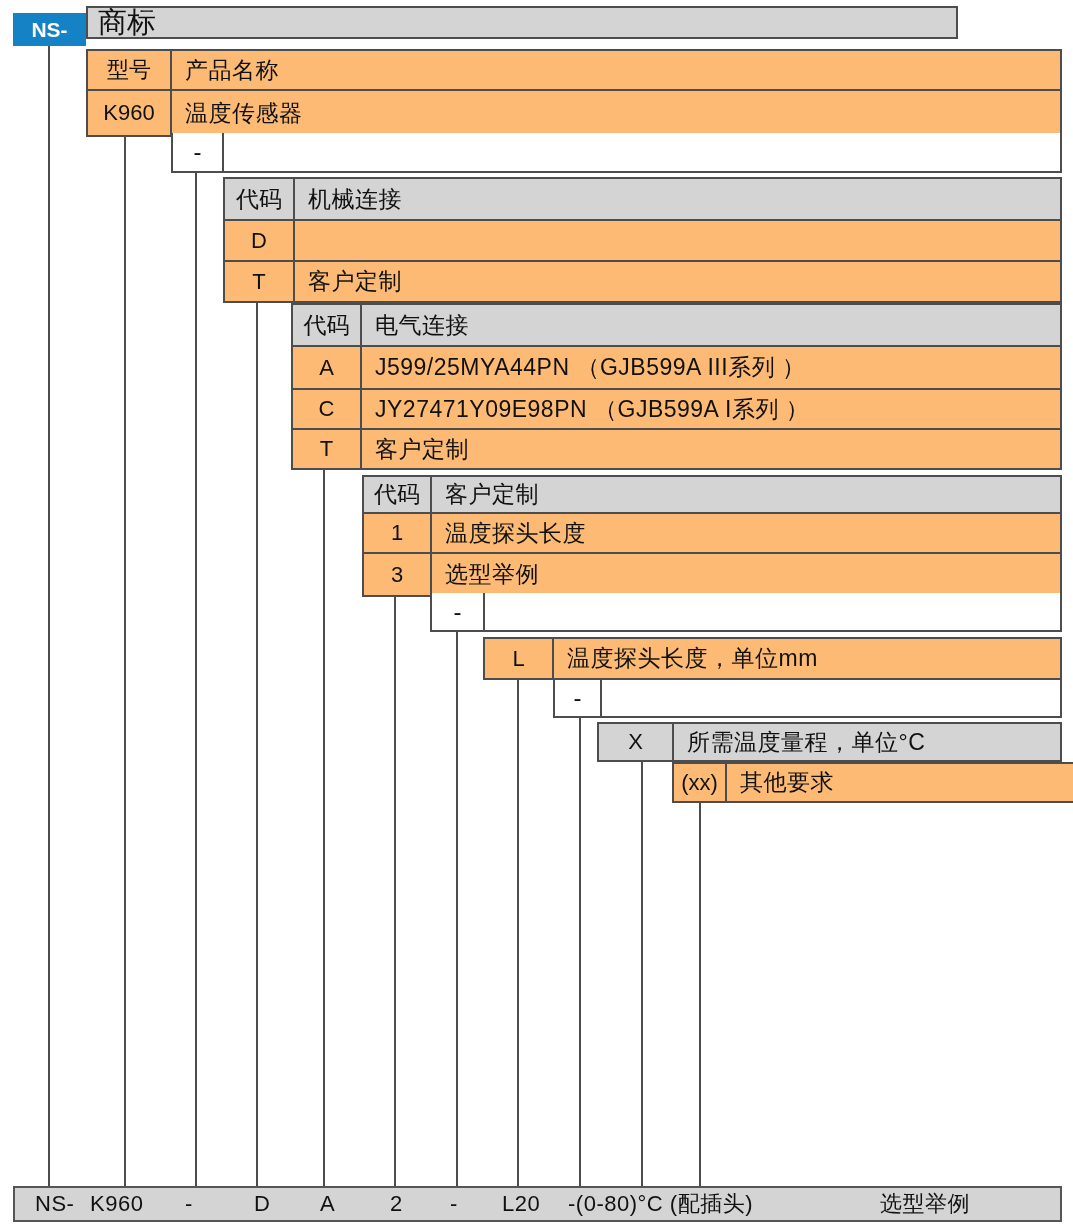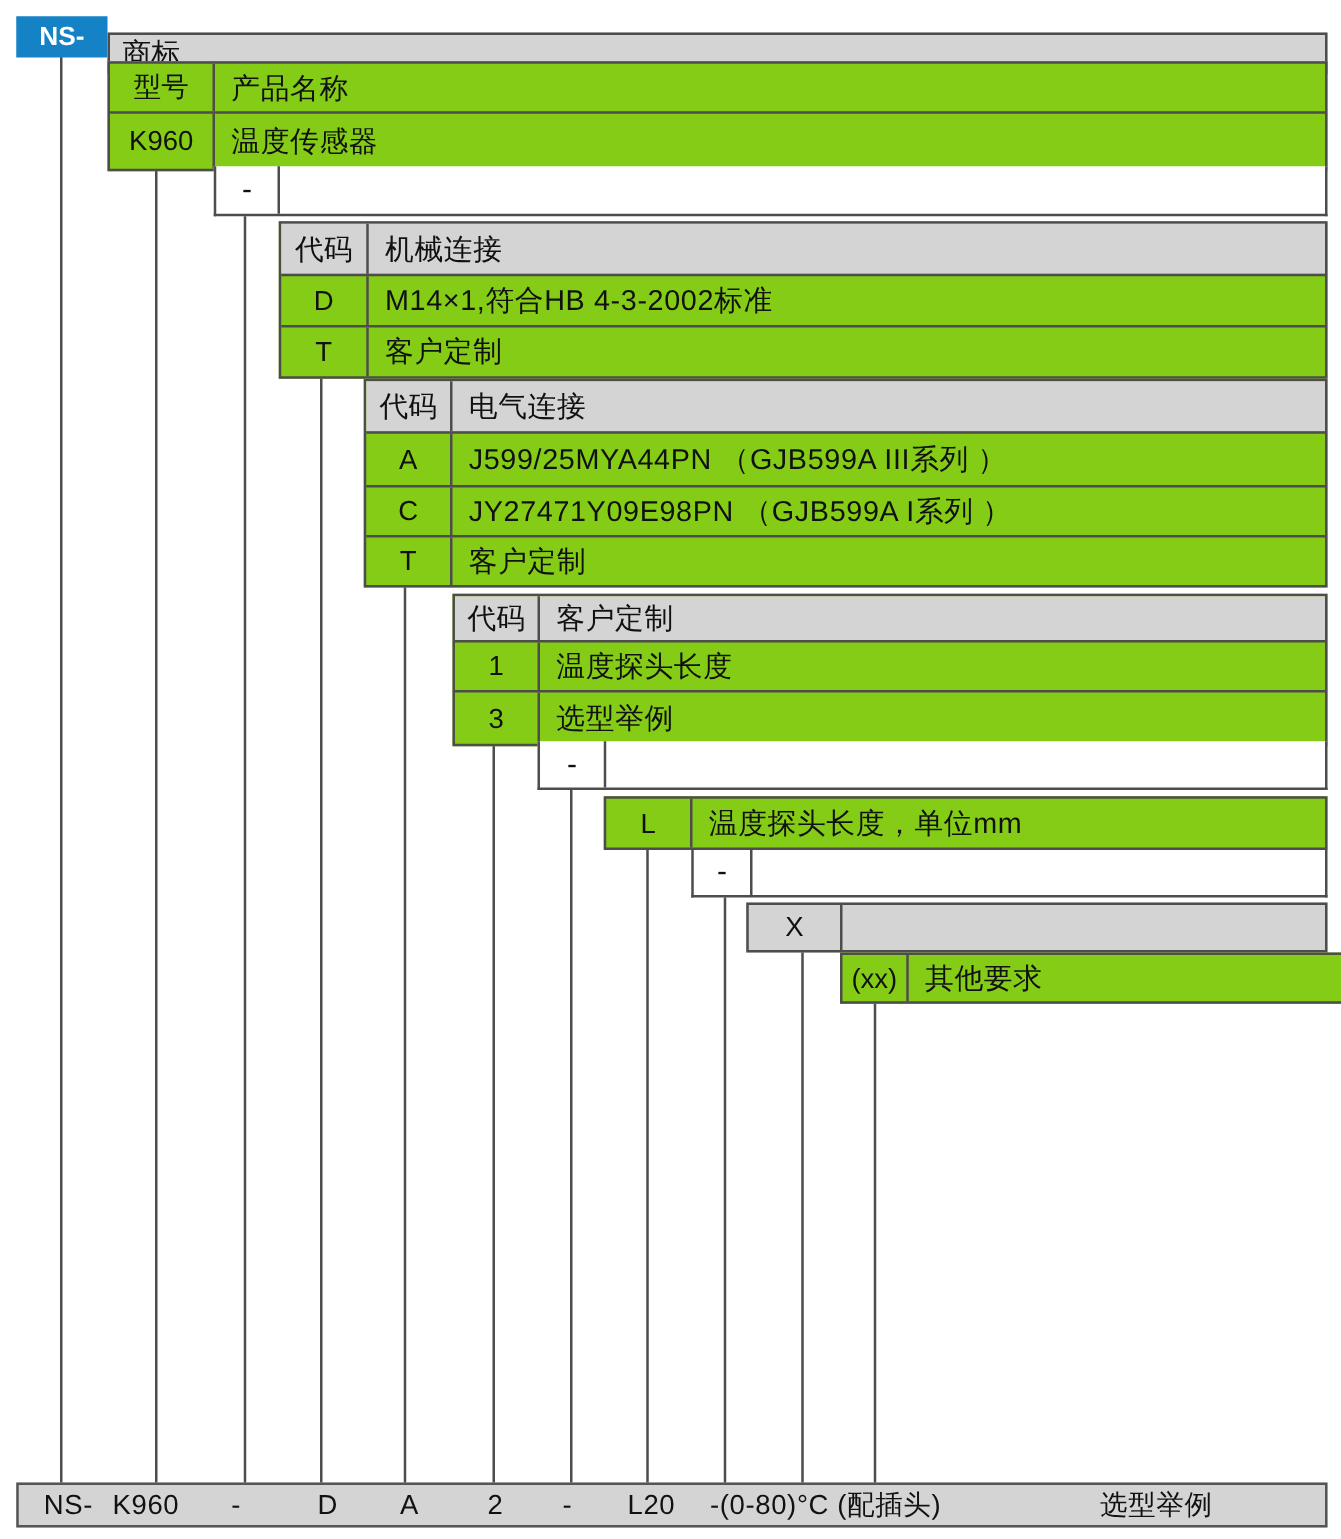--- a/index.html
+++ b/index.html
@@ -1,21 +1,21 @@
 <!DOCTYPE html>
 <html><head>
 <meta charset="utf-8">
 <style>
   html,body { margin:0; padding:0; background:#ffffff; }
   #stage {
     position:relative; width:1073px; height:1231px; background:#ffffff;
     font-family:"Liberation Sans","DejaVu Sans",sans-serif; color:#111;
   }
   .vline { position:absolute; width:2px; background:#4d4d4d; z-index:1; }
-  .box { position:absolute; box-sizing:border-box; border:2px solid #4d4d4d; background:#84cc16; z-index:2; }
+  .box { position:absolute; box-sizing:border-box; border:2px solid #4d4d4d; background:#fdba74; z-index:2; }
   .gray { background:#d4d4d4; }
   .blue-badge {
     position:absolute; box-sizing:border-box; z-index:2;
     display:flex; align-items:center; justify-content:center;
     color:#fff; font-weight:bold; font-size:21px;
   }
   .trow { display:flex; box-sizing:border-box; }
   .trow + .trow { border-top:2px solid #4d4d4d; }
   .code-cell {
     box-sizing:border-box; border-right:2px solid #4d4d4d; flex:0 0 auto;
@@ -32,21 +32,21 @@
   .dash-cell { box-sizing:border-box; height:100%; border-right:2px solid #4d4d4d;
     display:flex; align-items:center; justify-content:center; font-size:24px; }
   #example-bar {
     position:absolute; box-sizing:border-box; z-index:3;
     background:#d4d4d4; border:2px solid #555;
   }
   .ex-item { position:absolute; top:0; height:100%; display:flex; align-items:center;
     font-size:22px; letter-spacing:0.5px; white-space:nowrap; }
   
   #blue-badge   { left:13px;  top:13px;  width:73px;  height:33px; }
-  #trademark    { left:86px;  top:26px;  width:976px; height:33px; display:flex; align-items:center; padding-left:10px; font-size:23px; }
+  #trademark    { left:86px;  top:6px;  width:872px; height:33px; display:flex; align-items:center; padding-left:10px; font-size:29px; }
   #model-table  { left:86px;  top:49px;  width:976px; }
   #model-table .code-cell { width:84px; }
   #model-table .trow:nth-child(1) { height:38px; }
   #model-table .trow:nth-child(2) { height:46px; }
   #dash1 { left:171px; top:133px; width:891px; height:40px; }
   #dash1 .dash-cell { width:51px; }
   #mech-table { left:223px; top:177px; width:839px; }
   #mech-table .code-cell { width:70px; }
   #mech-table .trow:nth-child(1) { height:40px; }
   #mech-table .trow:nth-child(2) { height:41px; }
@@ -126,21 +126,20 @@
     <div class="dash-cell">-</div>
   </div>
 
   <div class="box" id="mech-table">
     <div class="trow hdr gray">
       <div class="code-cell">代码</div>
       <div class="desc-cell">机械连接</div>
     </div>
     <div class="trow">
       <div class="code-cell">D</div>
-      <div class="desc-cell">M14×1,符合HB 4-3-2002标准</div>
     </div>
     <div class="trow">
       <div class="code-cell">T</div>
       <div class="desc-cell">客户定制</div>
     </div>
   </div>
 
   <div class="box" id="elec-table">
     <div class="trow hdr gray">
       <div class="code-cell">代码</div>
@@ -186,20 +185,21 @@
     </div>
   </div>
 
   <div class="dash-row" id="dash3">
     <div class="dash-cell">-</div>
   </div>
 
   <div class="box gray" id="range-row">
     <div class="single">
       <div class="code-cell">X</div>
+      <div class="desc-cell">所需温度量程，单位°C</div>
     </div>
   </div>
 
   <div class="box" id="other-row">
     <div class="single">
       <div class="code-cell">(xx)</div>
       <div class="desc-cell">其他要求</div>
     </div>
   </div>
 

